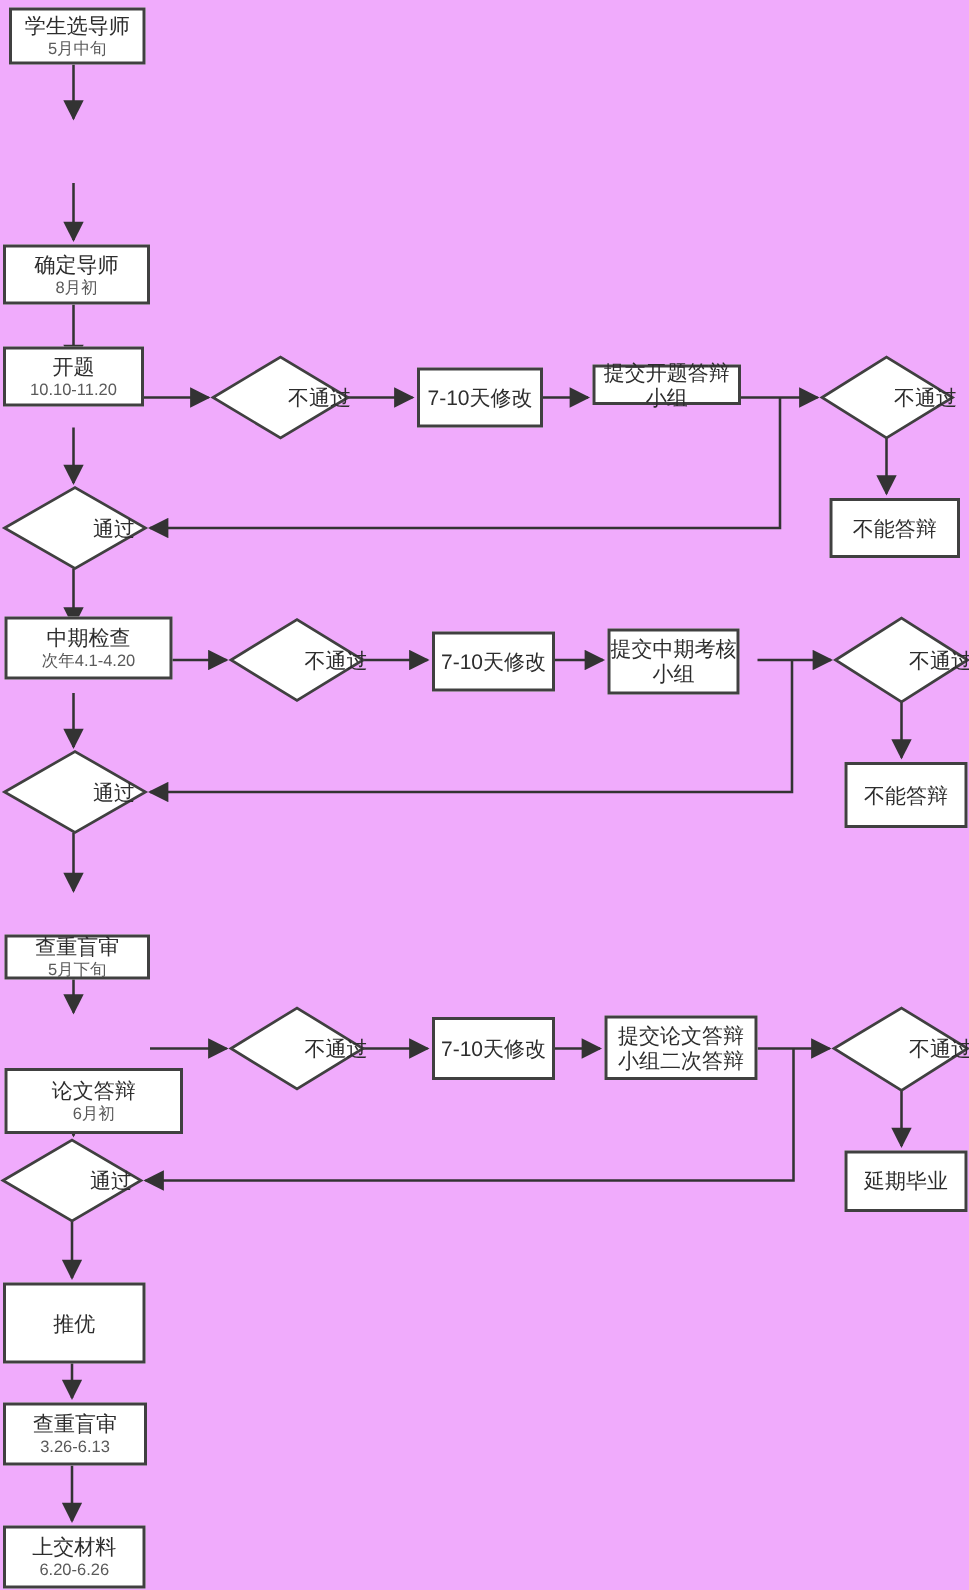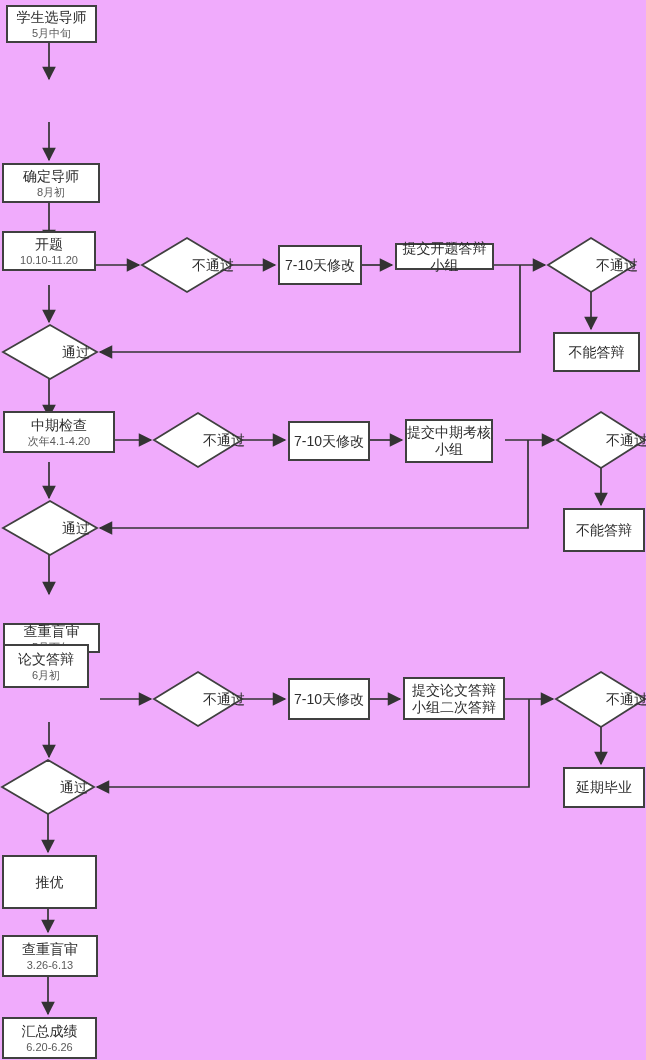--- a/index.html
+++ b/index.html
@@ -109,21 +109,21 @@
     <div class="plabel">提交中期考核
 小组</div>
   </div>
   <div class="pbox" style="left:563px;top:508px;width:82px;height:44px">
     <div class="plabel">不能答辩</div>
   </div>
   <div class="pbox" style="left:3px;top:623px;width:97px;height:30px">
     <div class="plabel">查重盲审</div>
     <div class="psub">5月下旬</div>
   </div>
-  <div class="pbox" style="left:3px;top:644px;width:86px;height:44px">
+  <div class="pbox" style="left:3px;top:712px;width:119px;height:44px">
     <div class="plabel">论文答辩</div>
     <div class="psub">6月初</div>
   </div>
   <div class="pbox" style="left:288px;top:678px;width:82px;height:42px">
     <div class="plabel">7-10天修改</div>
   </div>
   <div class="pbox" style="left:563px;top:767px;width:82px;height:41px">
     <div class="plabel">延期毕业</div>
   </div>
   <div class="pbox" style="left:403px;top:677px;width:102px;height:43px">
@@ -131,21 +131,21 @@
 小组二次答辩</div>
   </div>
   <div class="pbox" style="left:2px;top:855px;width:95px;height:54px">
     <div class="plabel">推优</div>
   </div>
   <div class="pbox" style="left:2px;top:935px;width:96px;height:42px">
     <div class="plabel">查重盲审</div>
     <div class="psub">3.26-6.13</div>
   </div>
   <div class="pbox" style="left:2px;top:1017px;width:95px;height:42px">
-    <div class="plabel">汇总成绩</div>
+    <div class="plabel">上交材料</div>
     <div class="psub">6.20-6.26</div>
   </div>
 
   <div class="dlabel" style="left:147px;top:255px">不通过</div>
   <div class="dlabel" style="left:551px;top:255px">不通过</div>
   <div class="dlabel" style="left:10px;top:342px">通过</div>
   <div class="dlabel" style="left:158px;top:430px">不通过</div>
   <div class="dlabel" style="left:561px;top:430px">不通过</div>
   <div class="dlabel" style="left:10px;top:518px">通过</div>
   <div class="dlabel" style="left:158px;top:689px">不通过</div>

